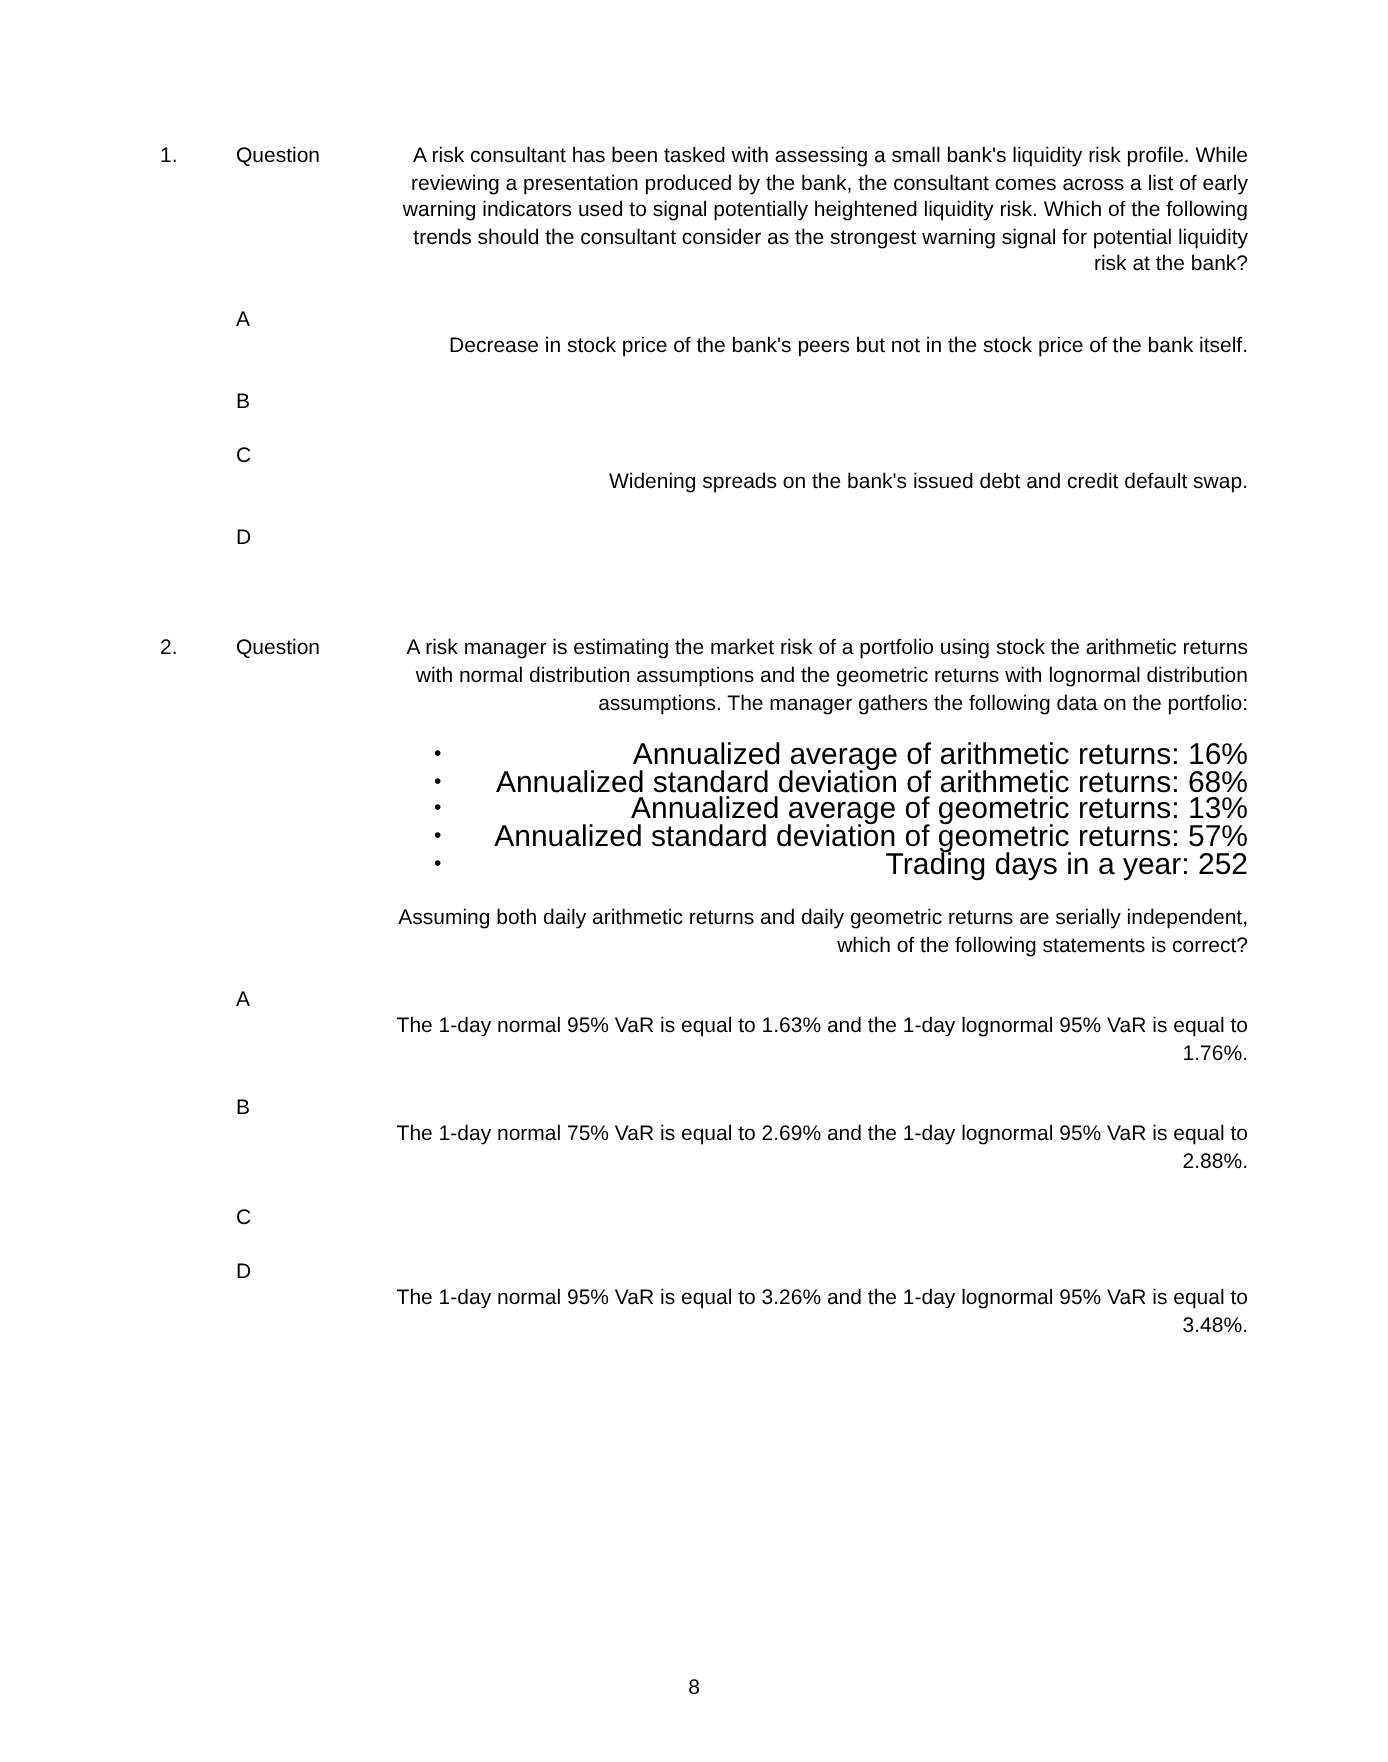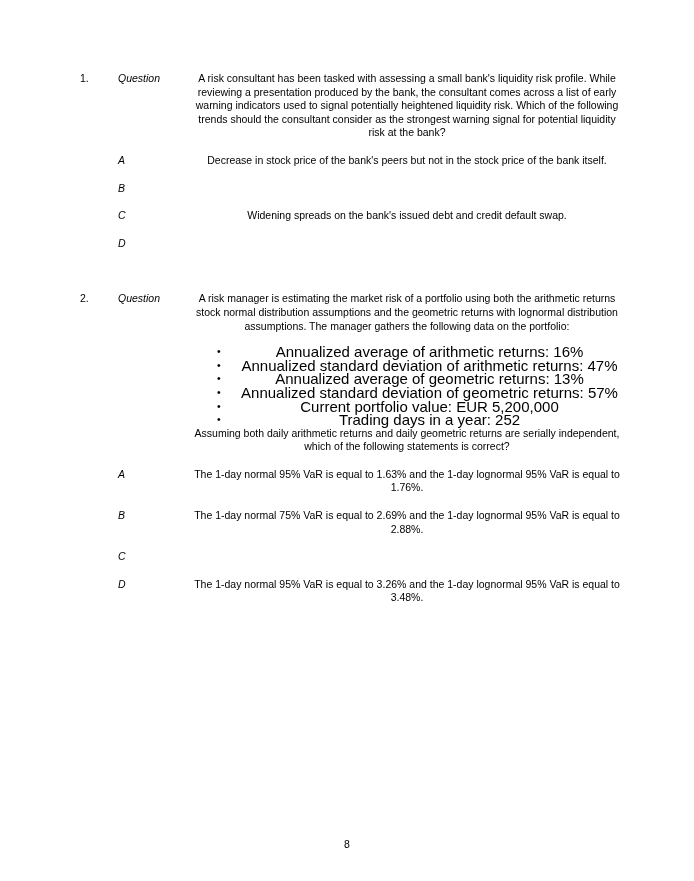--- a/index.html
+++ b/index.html
@@ -42,46 +42,46 @@
     flex: 0 0 38px;
     font-size: 10.5px;
     line-height: 13.6px;
     padding-top: 0;
   }
   .col-label {
     width: 72px;
     flex: 0 0 72px;
     font-size: 10.5px;
     line-height: 13.6px;
-    font-style: italic;
   }
   .col-body {
     flex: 1 1 auto;
     font-size: 10.5px;
     line-height: 13.6px;
-    text-align: center;
+    text-align: right;
   }
   .stem-body {
     max-width: 434px;
   }
   .answer-row {
     display: flex;
     align-items: flex-start;
     margin-top: 14px;
   }
   .answer-row .col-num {
     width: 38px;
     flex: 0 0 38px;
   }
   .answer-row .col-label {
     width: 72px;
     flex: 0 0 72px;
   }
   .answer-row .col-body {
     max-width: 434px;
+    margin-top: 13px;
   }
   .bullets {
     margin: 12px 0 0 0;
     padding: 0;
     list-style: none;
   }
   .bullets li {
     position: relative;
     padding-left: 45px;
     font-size: 15px;
@@ -90,21 +90,21 @@
   }
   .bullets li::before {
     content: "\2022";
     position: absolute;
     left: 27px;
     top: 0;
     font-size: 10.5px;
     line-height: 13.6px;
   }
   .post-bullets {
-    margin-top: 0;
+    margin-top: 14px;
     font-size: 10.5px;
     line-height: 13.6px;
     max-width: 434px;
   }
   .gap-between-questions {
     height: 42px;
   }
   .footer {
     position: absolute;
     left: 0;
@@ -148,27 +148,26 @@
       </div>
     </div>
 
     <div class="gap-between-questions"></div>
 
     <div class="question-block">
       <div class="q-row">
         <div class="col-num">2.</div>
         <div class="col-label">Question</div>
         <div class="col-body stem-body">
-          <div>A risk manager is estimating the market risk of a portfolio using both the arithmetic returns stock normal distribution assumptions and the geometric returns with lognormal distribution assumptions. The manager gathers the following data on the portfolio:</div>
+          <div>A risk manager is estimating the market risk of a portfolio using stock the arithmetic returns with normal distribution assumptions and the geometric returns with lognormal distribution assumptions. The manager gathers the following data on the portfolio:</div>
           <ul class="bullets">
             <li>Annualized average of arithmetic returns: 16%</li>
-            <li>Annualized standard deviation of arithmetic returns: 47%</li>
+            <li>Annualized standard deviation of arithmetic returns: 68%</li>
             <li>Annualized average of geometric returns: 13%</li>
             <li>Annualized standard deviation of geometric returns: 57%</li>
-            <li>Current portfolio value: EUR 5,200,000</li>
             <li>Trading days in a year: 252</li>
           </ul>
           <div class="post-bullets">Assuming both daily arithmetic returns and daily geometric returns are serially independent, which of the following statements is correct?</div>
         </div>
       </div>
 
       <div class="answer-row">
         <div class="col-num"></div>
         <div class="col-label">A</div>
         <div class="col-body">The 1-day normal 95% VaR is equal to 1.63% and the 1-day lognormal 95% VaR is equal to 1.76%.</div>

